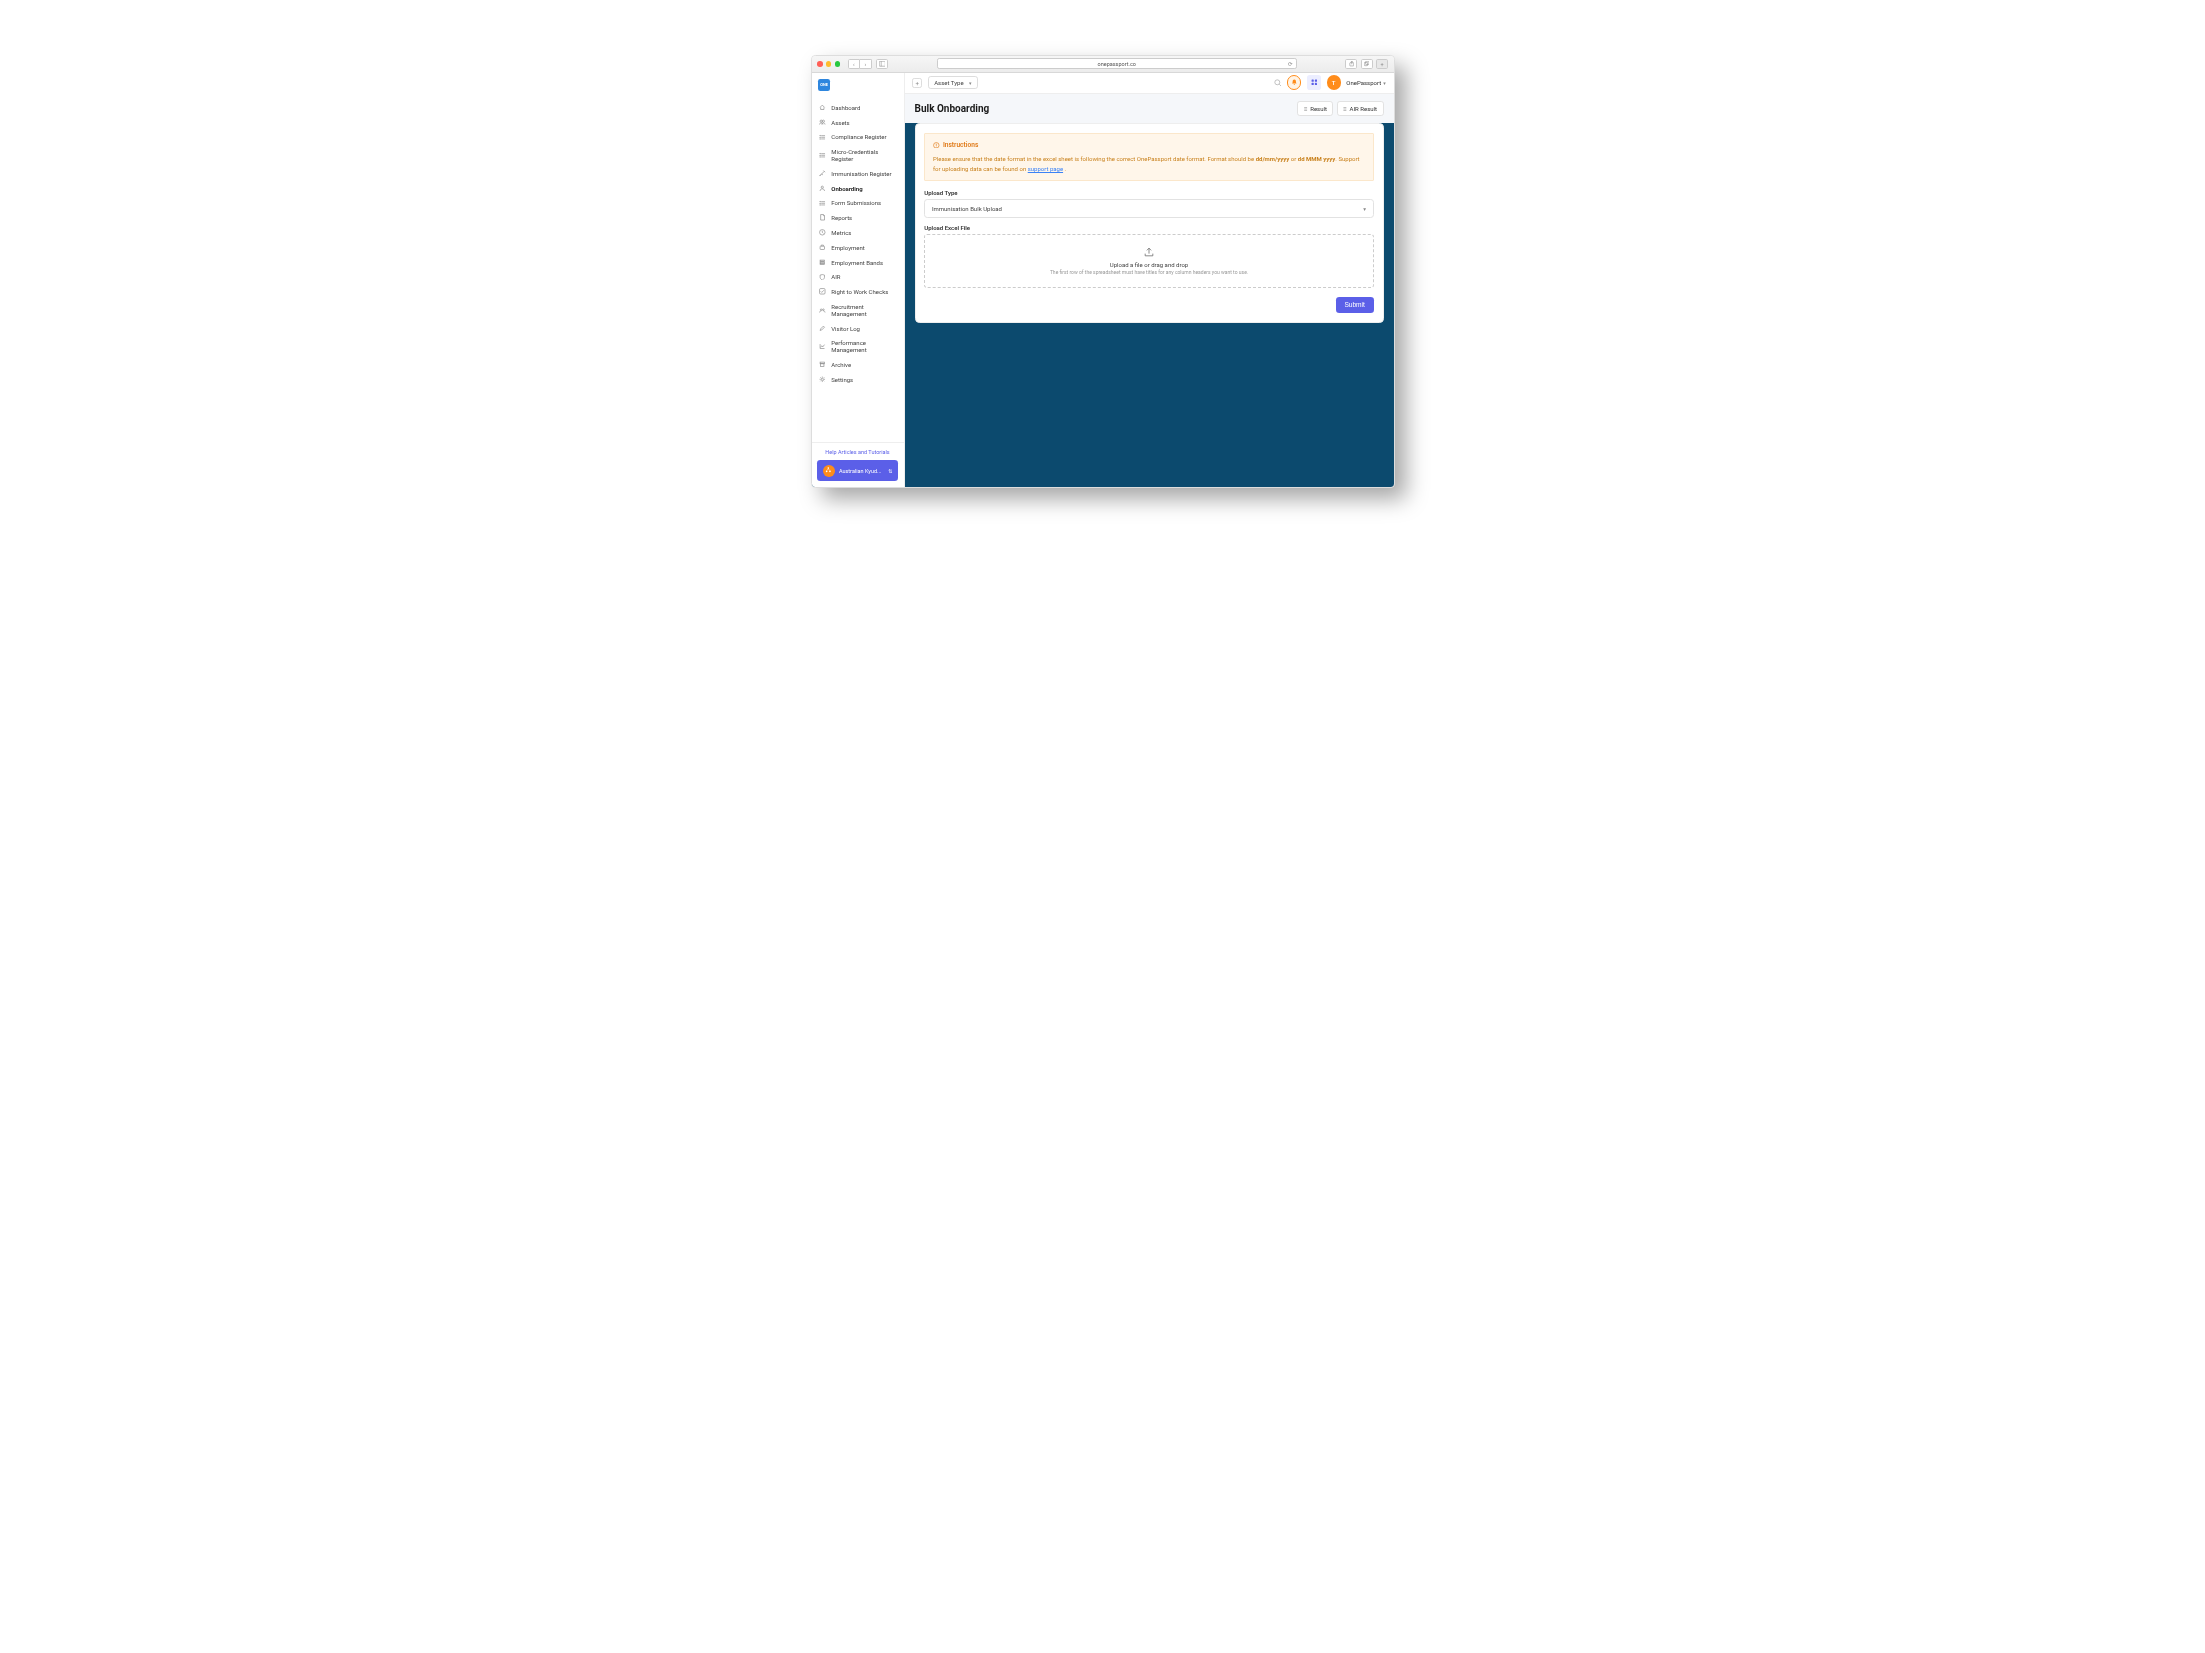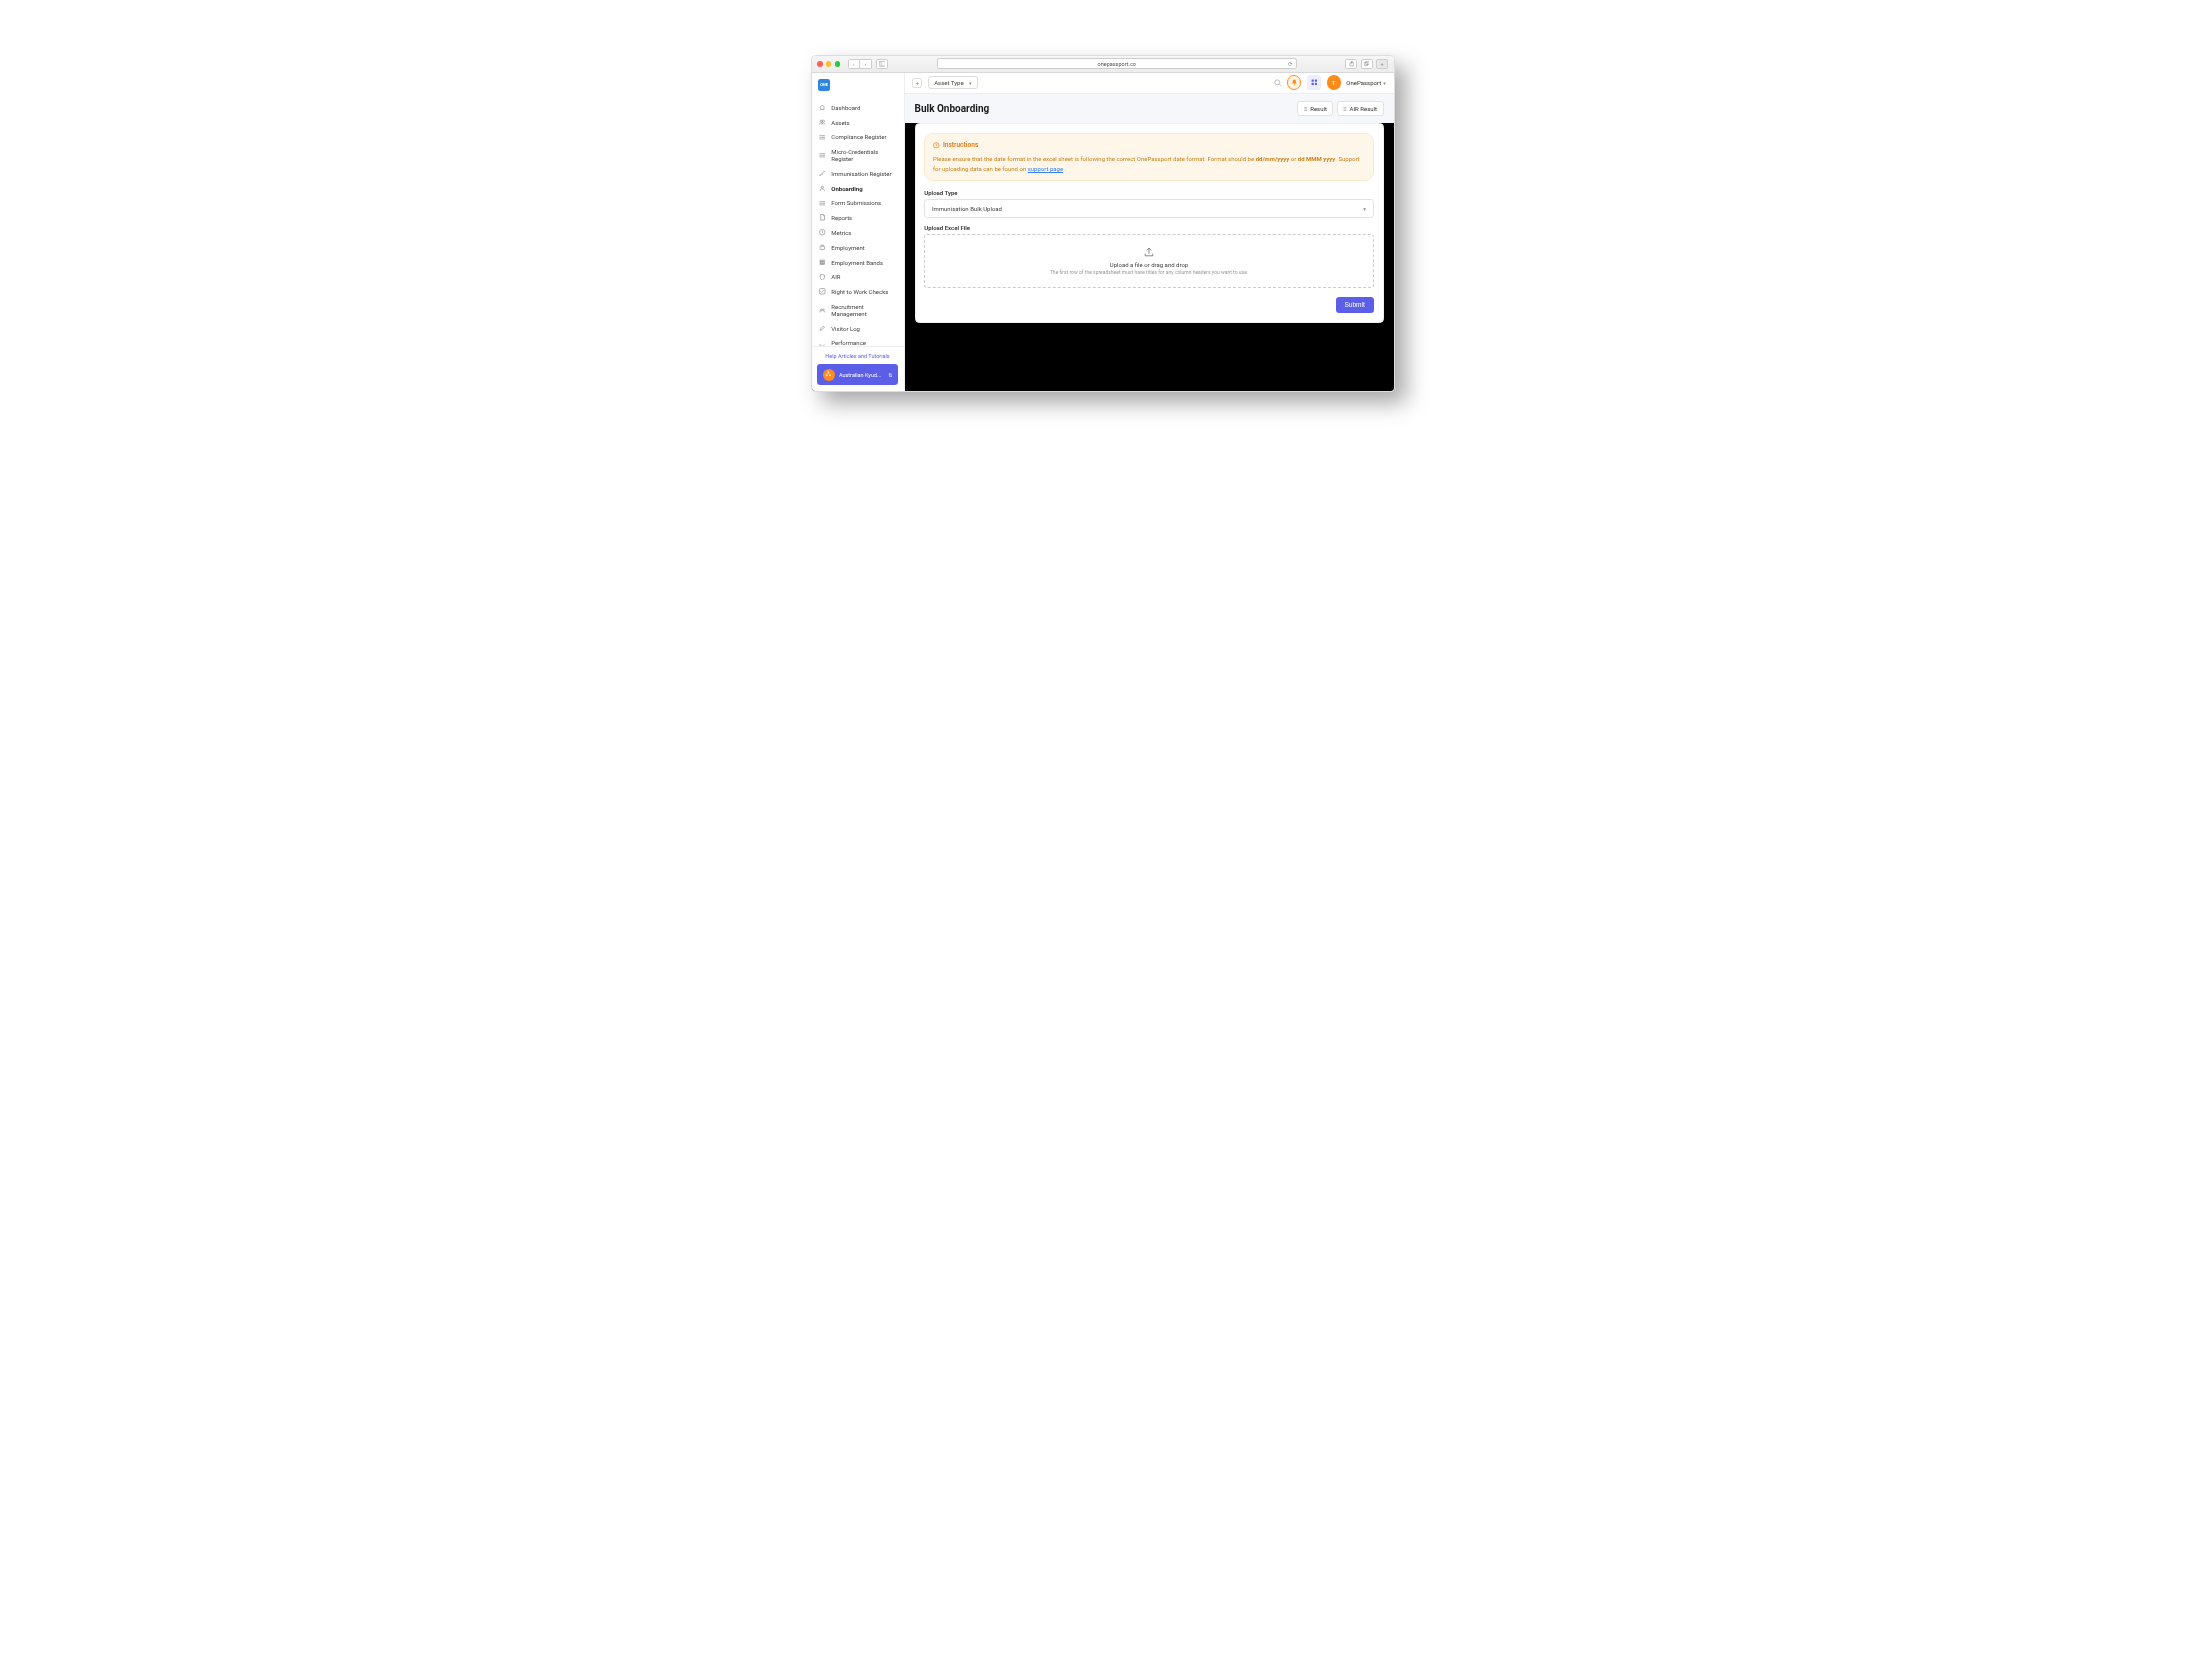--- a/index.html
+++ b/index.html
@@ -41,21 +41,21 @@
 .nav-btns .nav-btn:last-child{border-left:0;border-radius:0 1.7px 1.7px 0;}
 .urlbar {
   flex:1; margin:0 44px; height:11px; border:0.6px solid #ccc; border-radius:2.2px;
   background:#fff; display:flex; align-items:center; justify-content:center;
   font-size:5.5px; color:#555; position:relative;
 }
 .urlbar .reload{position:absolute;right:3.3px;color:#888;font-size:5.5px;}
 .chrome-right{display:flex;gap:3.3px;align-items:center;}
 
 
-.app { display:flex; height:318px; background:#000000;justify-content:space-between; }
+.app { display:flex; height:414px; background:#0c4a6e;justify-content:space-between; }
 .sidebar { width:93px; background:#fff; border-right:0.6px solid #eee; display:flex; flex-direction:column; }
 .logo-wrap{padding:6.6px;}
 .logo{width:12px;height:12px;background:#2e86de;border-radius:2.2px;color:#fff;font-size:3.9px;font-weight:bold;display:flex;align-items:center;justify-content:center;flex-direction:column;line-height:1;}
 .nav{flex:1;overflow-y:auto;padding:2.2px 0;}
 .nav-item{display:flex;align-items:center;gap:5.5px;padding:3.9px 7.7px;font-size:6px;color:#444;cursor:pointer;}
 .nav-item.active{font-weight:600;color:#111;}
 .nav-icon{width:6.6px;height:6.6px;display:flex;align-items:center;justify-content:center;color:#888;font-size:6px;}
 .sidebar-footer{padding:5.5px;border-top:0.6px solid #eee;}
 .help-link{display:block;text-align:center;font-size:5.5px;color:#5b5fe8;margin-bottom:5.5px;}
 .org-switch{background:#5b5fe8;color:#fff;border-radius:3.3px;padding:4.4px 5.5px;display:flex;align-items:center;gap:4.4px;font-size:5.5px;}
@@ -73,21 +73,21 @@
 .avatar{background:#ff8c1a;color:#fff;font-size:6px;font-weight:600;}
 .user-label{font-size:6px;color:#333;display:flex;align-items:center;gap:2.2px;}
 
 .page-header{display:flex;align-items:center;padding:7.7px 10px;background:#f5f7fa;}
 .page-title{font-size:10px;font-weight:700;color:#1a1a1a;}
 .page-header .spacer{flex:1;}
 .hdr-btn{background:#fff;border:0.6px solid #e2e2e2;border-radius:2.8px;padding:2.8px 5.5px;font-size:6px;color:#333;display:flex;align-items:center;gap:2.8px;margin-left:3.3px;}
 
 .content{padding:0 10px 10px 10px;}
 .card{background:#fff;border:0.6px solid #eee;border-radius:4.4px;padding:8.8px;}
-.instructions{background:#fff6ea;border:0.6px solid #fbe7cb;border-radius:9px;padding:6.6px 7.7px;margin-bottom:8px;}
+.instructions{background:#fff6ea;border:0.6px solid #fbe7cb;border-radius:1px;padding:6.6px 7.7px;margin-bottom:8px;}
 .instr-head{display:flex;align-items:center;gap:3.3px;color:#e07b1a;font-weight:600;font-size:6.6px;margin-bottom:5.5px;}
 .instr-body{font-size:6px;color:#c9821e;line-height:1.6;}
 .instr-body a{color:#3b82f6;}
 .field-label{font-size:6px;font-weight:600;color:#333;margin:5.5px 0 3.3px;}
 .select{border:0.6px solid #e2e2e2;border-radius:3.3px;padding:5px 6.6px;font-size:6px;color:#444;display:flex;justify-content:space-between;align-items:center;}
 .dropzone{border:0.6px dashed #ccc;border-radius:3.3px;padding:12px;display:flex;flex-direction:column;align-items:center;justify-content:center;text-align:center;color:#666;}
 .dropzone .upload-ic{font-size:10px;color:#666;margin-bottom:3.3px;}
 .dropzone .dz-title{font-size:6px;color:#444;margin-bottom:1.7px;}
 .dropzone .dz-sub{font-size:5px;color:#999;}
 .submit-row{display:flex;justify-content:flex-end;margin-top:8.8px;}

